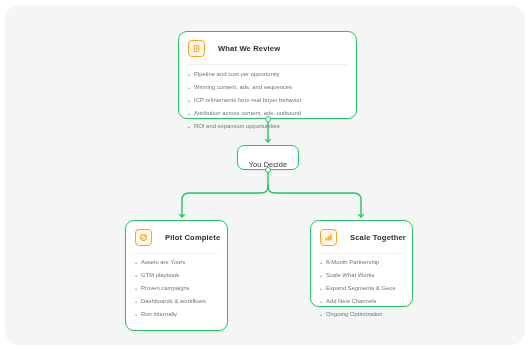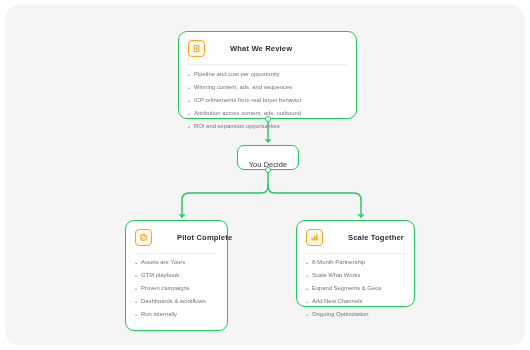--- a/index.html
+++ b/index.html
@@ -44,21 +44,21 @@
     box-sizing: border-box;
     background: #ffffff;
     border: 1.3px solid #22c55e;
     border-radius: 9px;
     box-shadow: 0 1px 2px rgba(16,24,40,0.04);
   }
 
   .card-head {
     display: flex;
     align-items: center;
-    gap: 25px;
+    gap: 13px;
     padding: 8px 9px 7px 9px;
   }
   .card-head-divider {
     height: 1px;
     background: #eceef0;
     margin: 0 9px;
   }
 
   .badge {
     flex: 0 0 auto;
@@ -136,23 +136,23 @@
     letter-spacing: 0.1px;
   }
 
   #node-pilot {
     left: 125px;
     top: 220px;
     width: 103px;
     height: 111px;
   }
   #node-scale {
-    left: 296px;
+    left: 310px;
     top: 220px;
-    width: 119px;
+    width: 103px;
     height: 87px;
   }
 
   
   .handle {
     position: absolute;
     width: 6px;
     height: 6px;
     box-sizing: border-box;
     border-radius: 50%;

